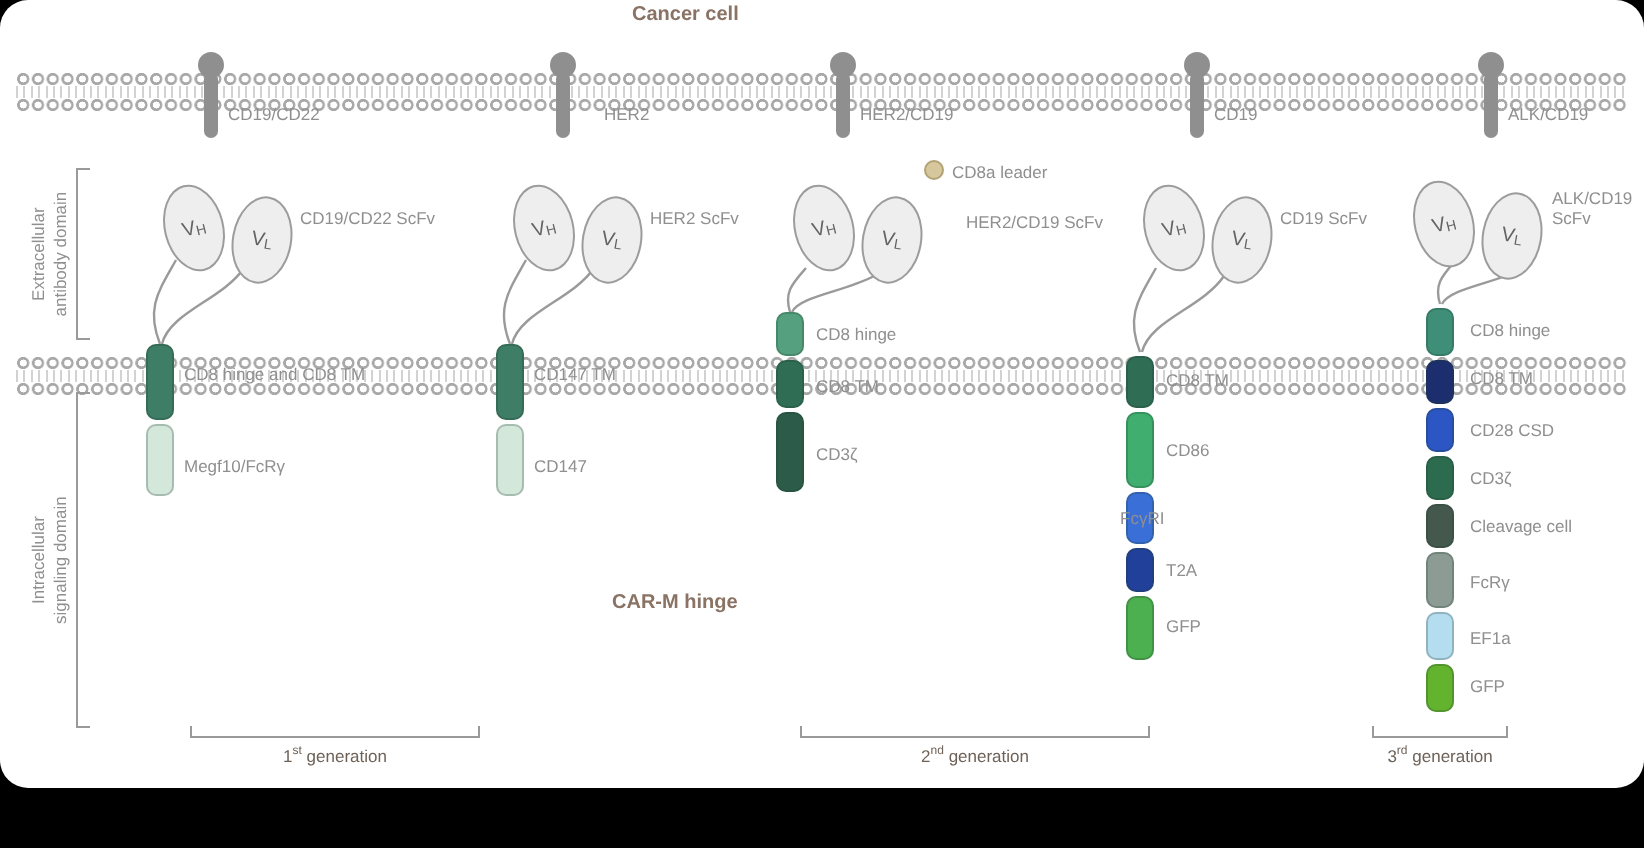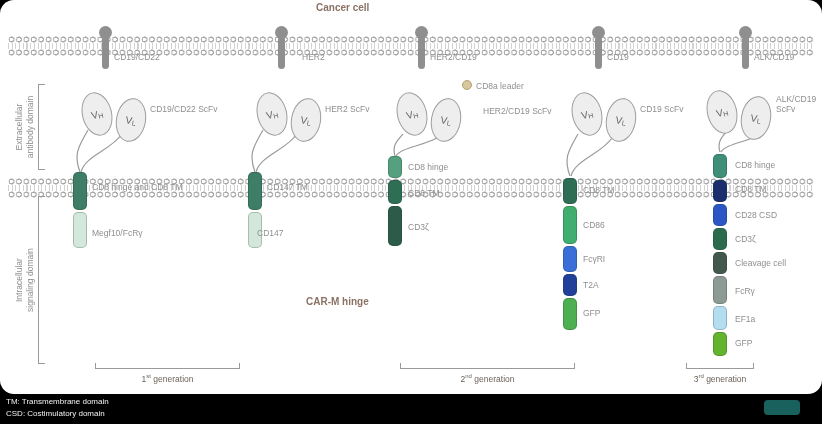--- a/index.html
+++ b/index.html
@@ -116,21 +116,21 @@
     <div class="label" style="left:325px;top:104px">HER2 ScFv</div>
     <svg class="linker" style="left:230px;top:128px" width="90" height="48">
         <path d="M33,2 C24,18 18,26 25,44"></path>
         <path d="M67,6 C56,22 30,28 26,44"></path>
       </svg>
     <div class="stack" style="left:248px;top:172px">
       <div class="seg" style="height: 38px; background: rgb(62, 125, 102);"></div>
       <div class="seg" style="height: 36px; background: rgb(211, 231, 218);"></div>
     </div>
     <div class="label" style="left:267px;top:182px">CD147 TM</div>
-    <div class="label" style="left:257px;top:228px">CD147</div>
+    <div class="label" style="left:267px;top:228px">CD147</div>
 
     <div class="antigen" style="left:414px">
         <div class="head"></div>
         <div class="stem"></div>
       </div>
     <div class="label" style="left:430px;top:52px">HER2/CD19</div>
     <div class="bead" style="left:462px;top:80px"></div>
     <div class="label" style="left:476px;top:81px">CD8a leader</div>
     <div class="oval" style="left:397px;top:92px;transform:rotate(-14deg)">
         <span>V</span>
@@ -174,21 +174,21 @@
       </svg>
     <div class="stack" style="left:563px;top:178px">
       <div class="seg" style="height: 26px; background: rgb(47, 110, 85);"></div>
       <div class="seg" style="height: 38px; background: rgb(63, 174, 110);"></div>
       <div class="seg" style="height: 26px; background: rgb(58, 111, 216);"></div>
       <div class="seg" style="height: 22px; background: rgb(33, 64, 154);"></div>
       <div class="seg" style="height: 32px; background: rgb(76, 175, 80);"></div>
     </div>
     <div class="label" style="left:583px;top:185px">CD8 TM</div>
     <div class="label" style="left:583px;top:220px">CD86</div>
-    <div class="label" style="left:583px;top:254px">FcγRI</div>
+    <div class="label" style="left:560px;top:254px">FcγRI</div>
     <div class="label" style="left:583px;top:280px">T2A</div>
     <div class="label" style="left:583px;top:308px">GFP</div>
 
     <div class="antigen" style="left:738px">
         <div class="head"></div>
         <div class="stem"></div>
       </div>
     <div class="label" style="left:754px;top:52px">ALK/CD19</div>
     <div class="oval" style="left:707px;top:90px;transform:rotate(-14deg)">
         <span>V</span>
@@ -235,18 +235,13 @@
     <div class="gen-label" style="left:400px;top:373px;width:175px"><span>2</span><sup>nd</sup> <span>generation</span></div>
 
     <div class="bracket-h" style="left:686px;top:368px;width:68px">
         <i class="l"></i>
         <i class="r"></i>
       </div>
     <div class="gen-label" style="left:670px;top:373px;width:100px"><span>3</span><sup>rd</sup> <span>generation</span></div>
 
   </div>
 
-  <div class="footer">
-    <div class="foot" style="left:6px;top:3px">TM: Transmembrane domain</div>
-    <div class="foot" style="left:6px;top:15px">CSD: Costimulatory domain</div>
-    <div class="badge"></div>
-  </div>
 </div>
 
 </body></html>

